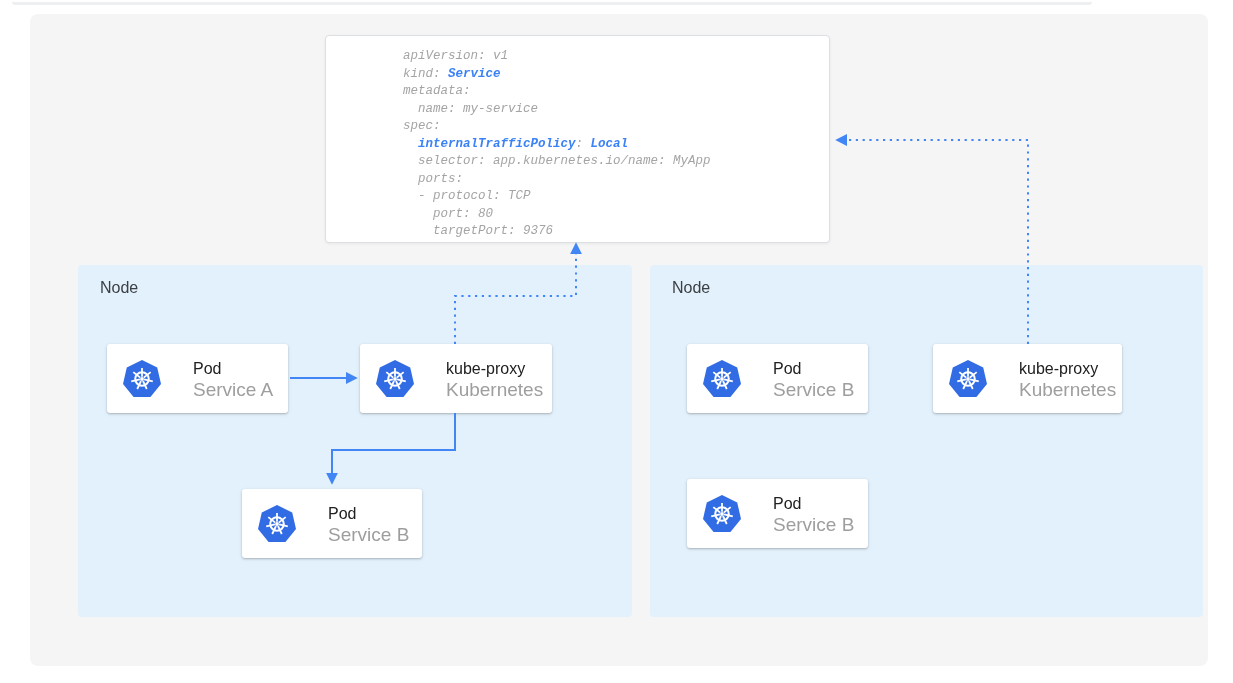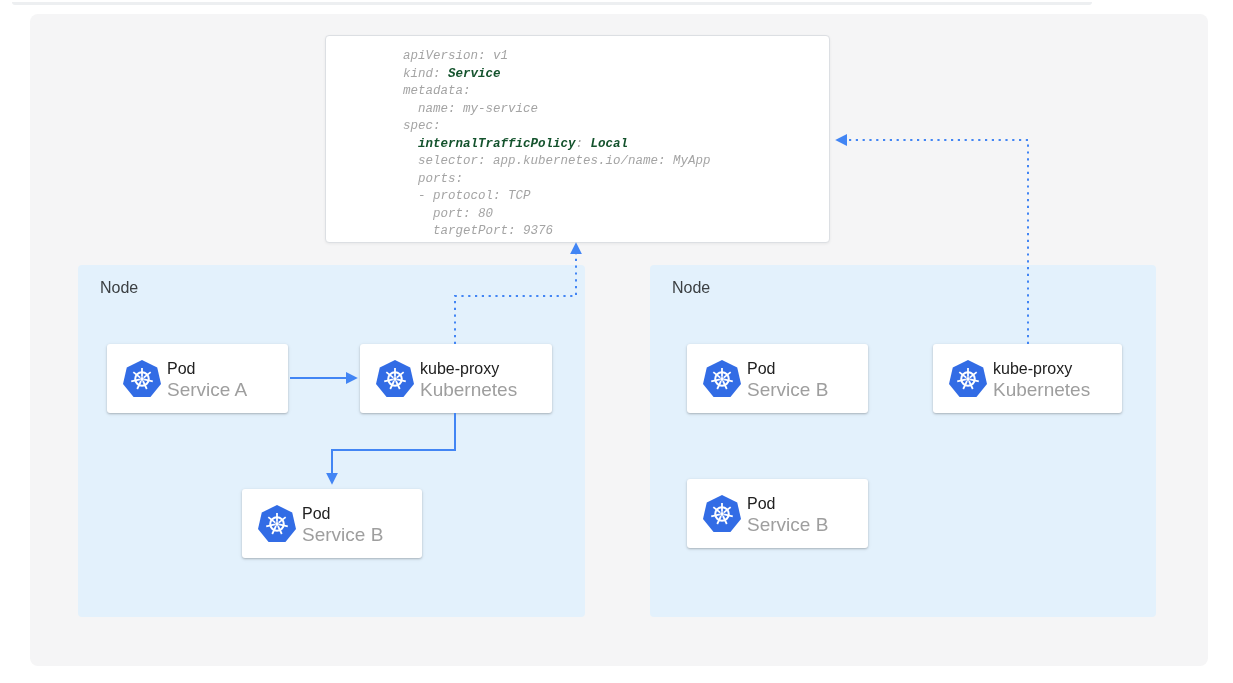--- a/index.html
+++ b/index.html
@@ -22,38 +22,38 @@
     box-sizing:border-box;background:#ffffff;
     border:1px solid #dcdfe3;border-radius:4px;
     box-shadow:0 1px 3px rgba(0,0,0,.06);
     padding:12px 0 1px 77px;
   }
   .yaml-line{
     font-family:"Liberation Mono", monospace;
     font-style:italic;font-size:12.5px;line-height:17.5px;
     color:#a4a4a4;white-space:pre;
   }
-  .yaml-line .b{font-weight:bold;color:#14532d;text-align:center;}
+  .yaml-line .b{font-weight:bold;color:#3b82f6;text-align:center;}
   
   .node{
     position:absolute;top:251px;height:352px;
-    background:var(--node-bg,#e3f1fc);border-radius:4px;
+    background:var(--node-bg,#e3f1fc);border-radius:4px;padding-left:47px;
   }
   .node-left{left:48px;width:507px;}
   .node-right{left:620px;width:506px;}
   .node-label{
     position:absolute;left:22px;top:14px;
     font-size:16px;color:#3c4043;
   }
   
   .card{
     position:absolute;box-sizing:border-box;
     background:#ffffff;border-radius:3px;
     box-shadow:0 1px 2px rgba(0,0,0,.2),0 1px 4px rgba(0,0,0,.09);
-    display:flex;align-items:center;gap:5px;padding-left:15px;
+    display:flex;align-items:center;gap:31px;padding-left:15px;
   }
   .node-left  .c-1{left:29px; top:79px; width:181px;height:69px;}
   .node-left  .c-2{left:282px;top:79px; width:192px;height:69px;}
   .node-left  .c-3{left:164px;top:224px;width:180px;height:69px;}
   .node-right .c-1{left:37px; top:79px; width:181px;height:69px;}
   .node-right .c-2{left:283px;top:79px; width:189px;height:69px;}
   .node-right .c-3{left:37px; top:214px;width:181px;height:69px;}
   .card-text{display:flex;flex-direction:column;}
   .card-title{font-size:16px;color:#212121;line-height:22px;}
   .card-subtitle{font-size:19px;color:#9e9e9e;line-height:19px;}

